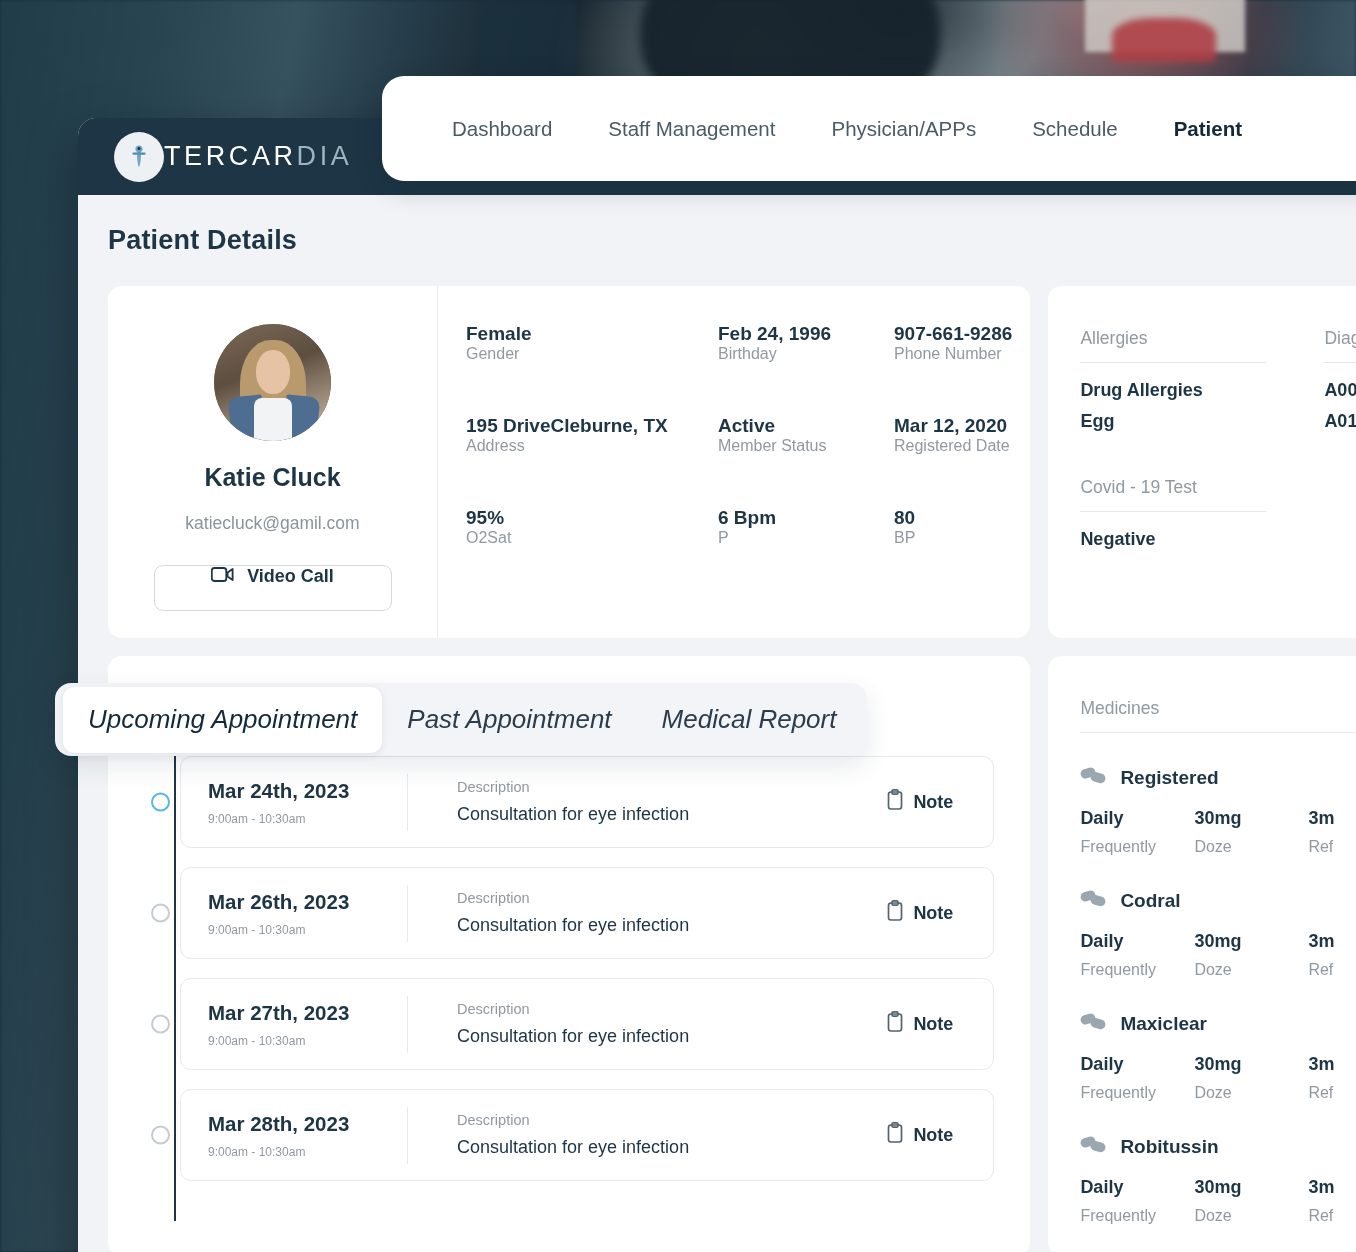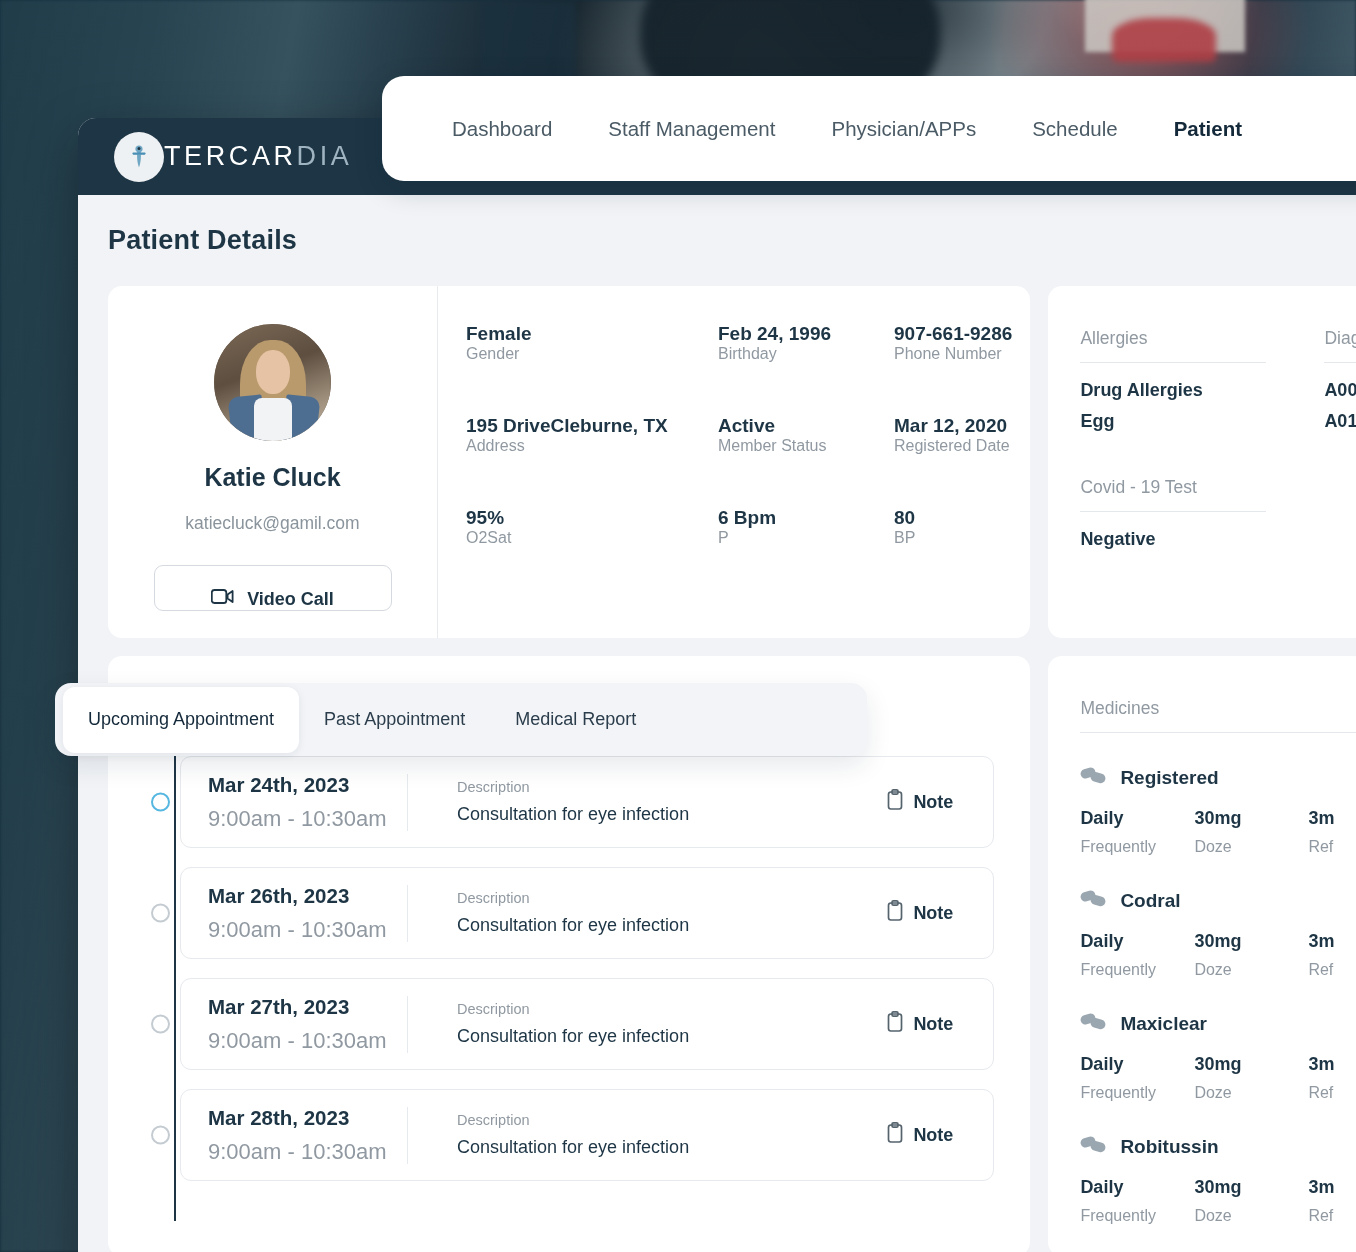--- a/index.html
+++ b/index.html
@@ -249,21 +249,21 @@
     color: #8a949c;
   }
   .video-call-btn {
     margin-top: 31px;
     width: 238px;
     height: 46px;
     border: 1px solid #d5dae0;
     border-radius: 9px;
     background: #fff;
     display: flex;
-    align-items: flex-end;
+    align-items: flex-start;
     justify-content: center;
     gap: 13px;
     font-size: 18px;
     font-weight: 700;
     color: #1d3545;
     cursor: pointer;
   }
 
   .summary-right {
     flex: 1;
@@ -325,24 +325,25 @@
     align-items: center;
     padding: 0 8px;
     z-index: 30;
   }
   .tab {
     height: 66px;
     border-radius: 12px;
     display: flex;
     align-items: center;
     padding: 0 25px;
-    font-size: 18px;
+    font-size: 26px;
     color: #2b3d4c;
     cursor: pointer;
     white-space: nowrap;
+    font-style: italic;
   }
   .tab.active {
     background: #ffffff;
     color: #14293a;
     box-shadow: 0 2px 8px rgba(20,40,60,0.08);
   }
 
   
   .card-appts {
     width: 930px;
@@ -396,21 +397,21 @@
     width: 226px;
     padding-left: 27px;
   }
   .appt-date .d {
     font-size: 20.5px;
     font-weight: 700;
     color: #1d3545;
   }
   .appt-date .t {
     margin-top: 9px;
-    font-size: 22px;
+    font-size: 12px;
     color: #9099a1;
   }
   .appt-sep {
     width: 1px;
     height: 57px;
     background: #e6e9ed;
   }
   .appt-desc {
     flex: 1;
     padding-left: 49px;

